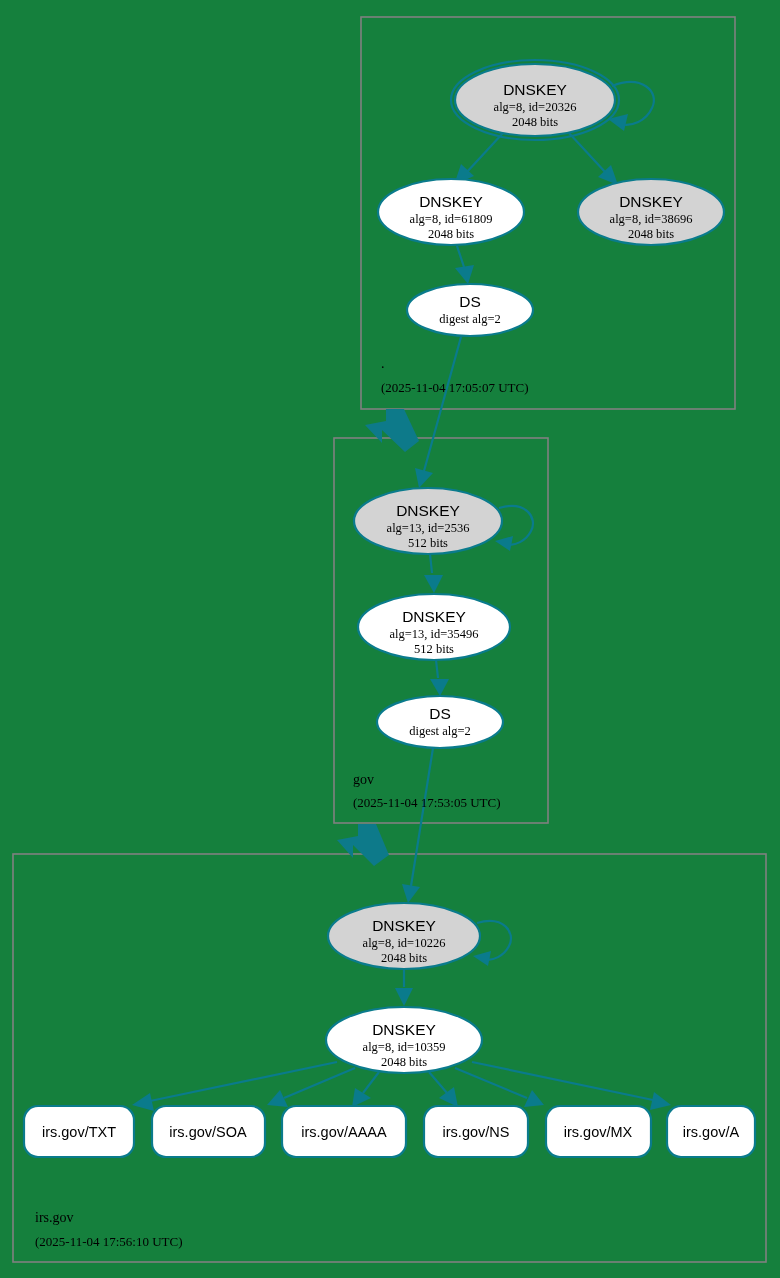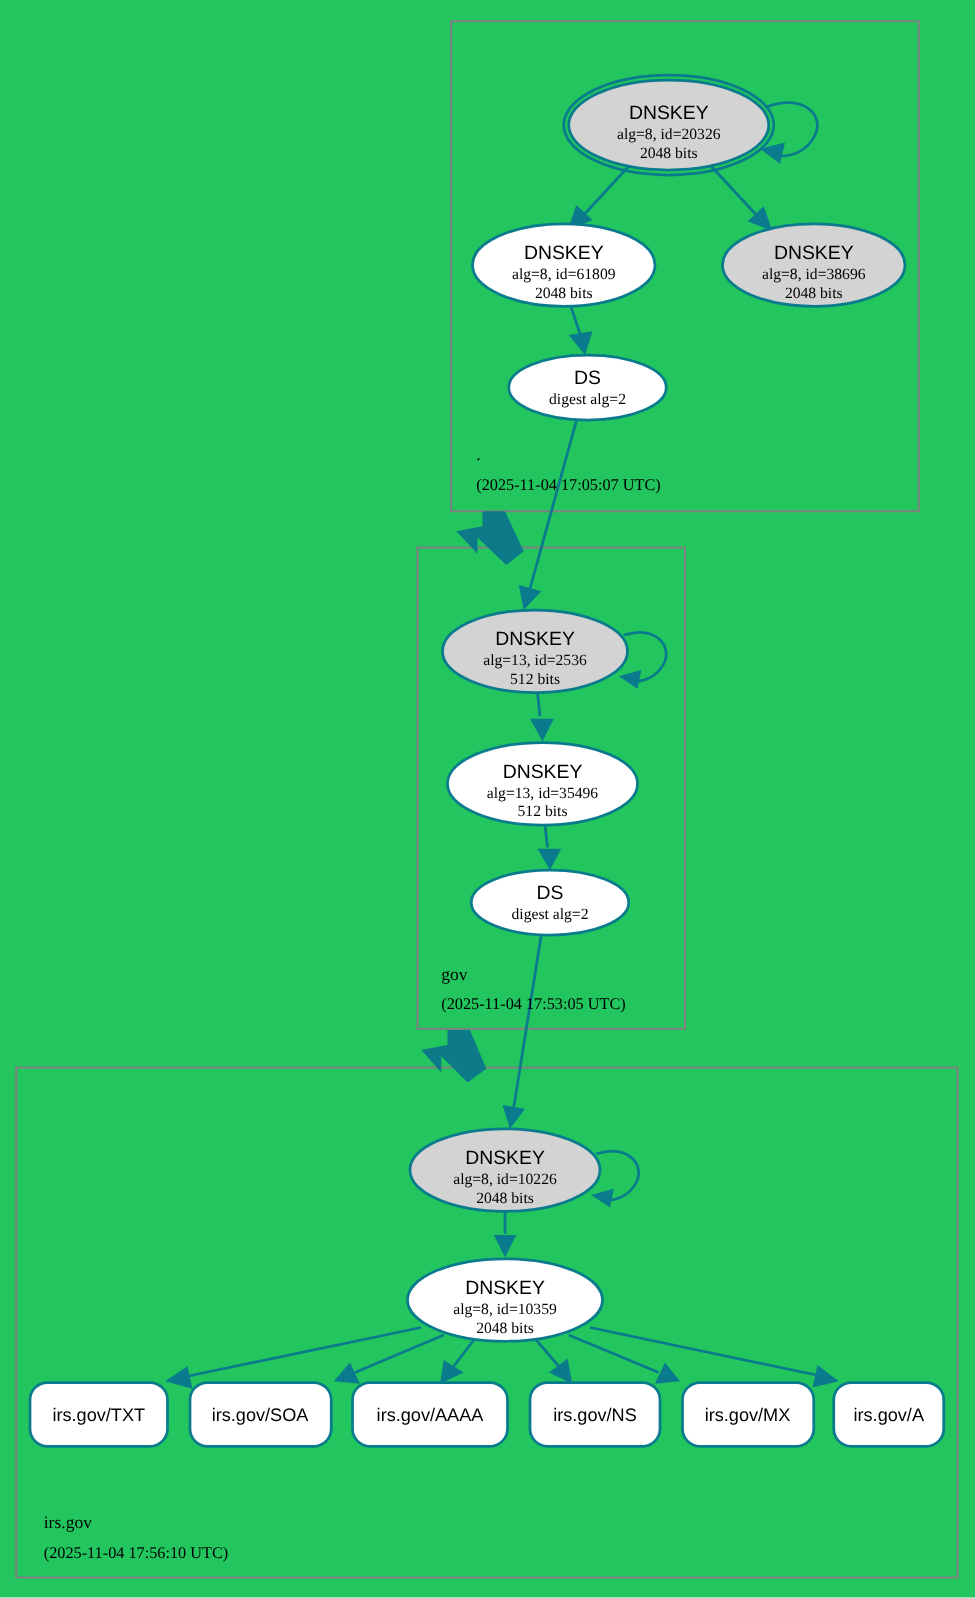--- a/index.html
+++ b/index.html
@@ -4,21 +4,21 @@
 <style>
   html, body {
     margin: 0;
     padding: 0;
     background: #ffffff;
   }
   #canvas {
     position: relative;
     width: 780px;
     height: 1278px;
-    background: #22c55e;
+    background: #15803d;
     font-family: "Liberation Sans", sans-serif;
     overflow: hidden;
   }
   svg.layer {
     position: absolute;
     left: 0;
     top: 0;
     width: 780px;
     height: 1278px;
   }

